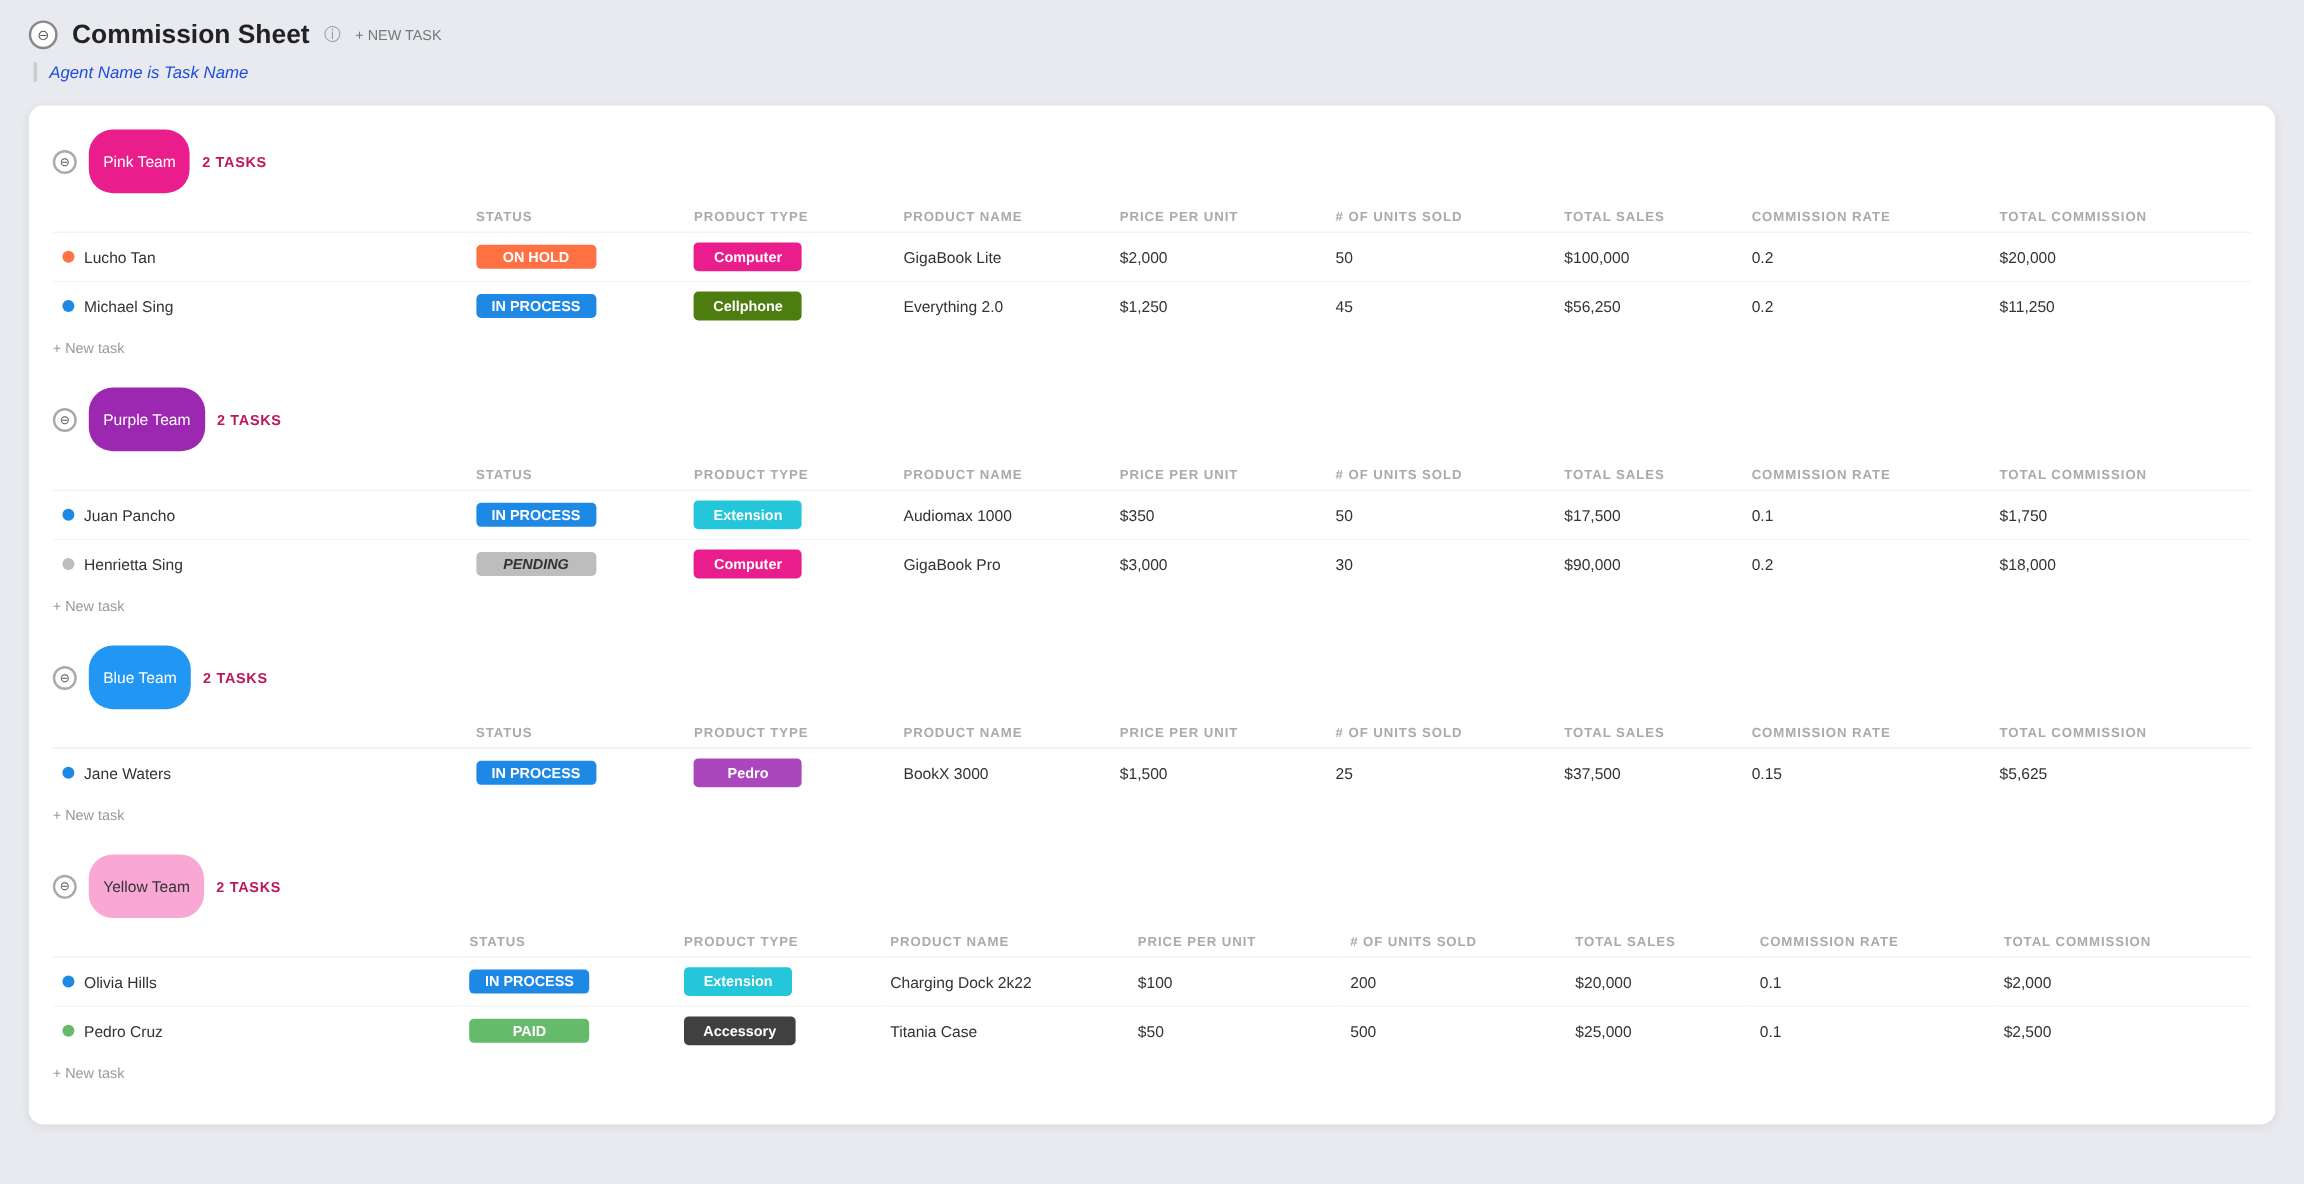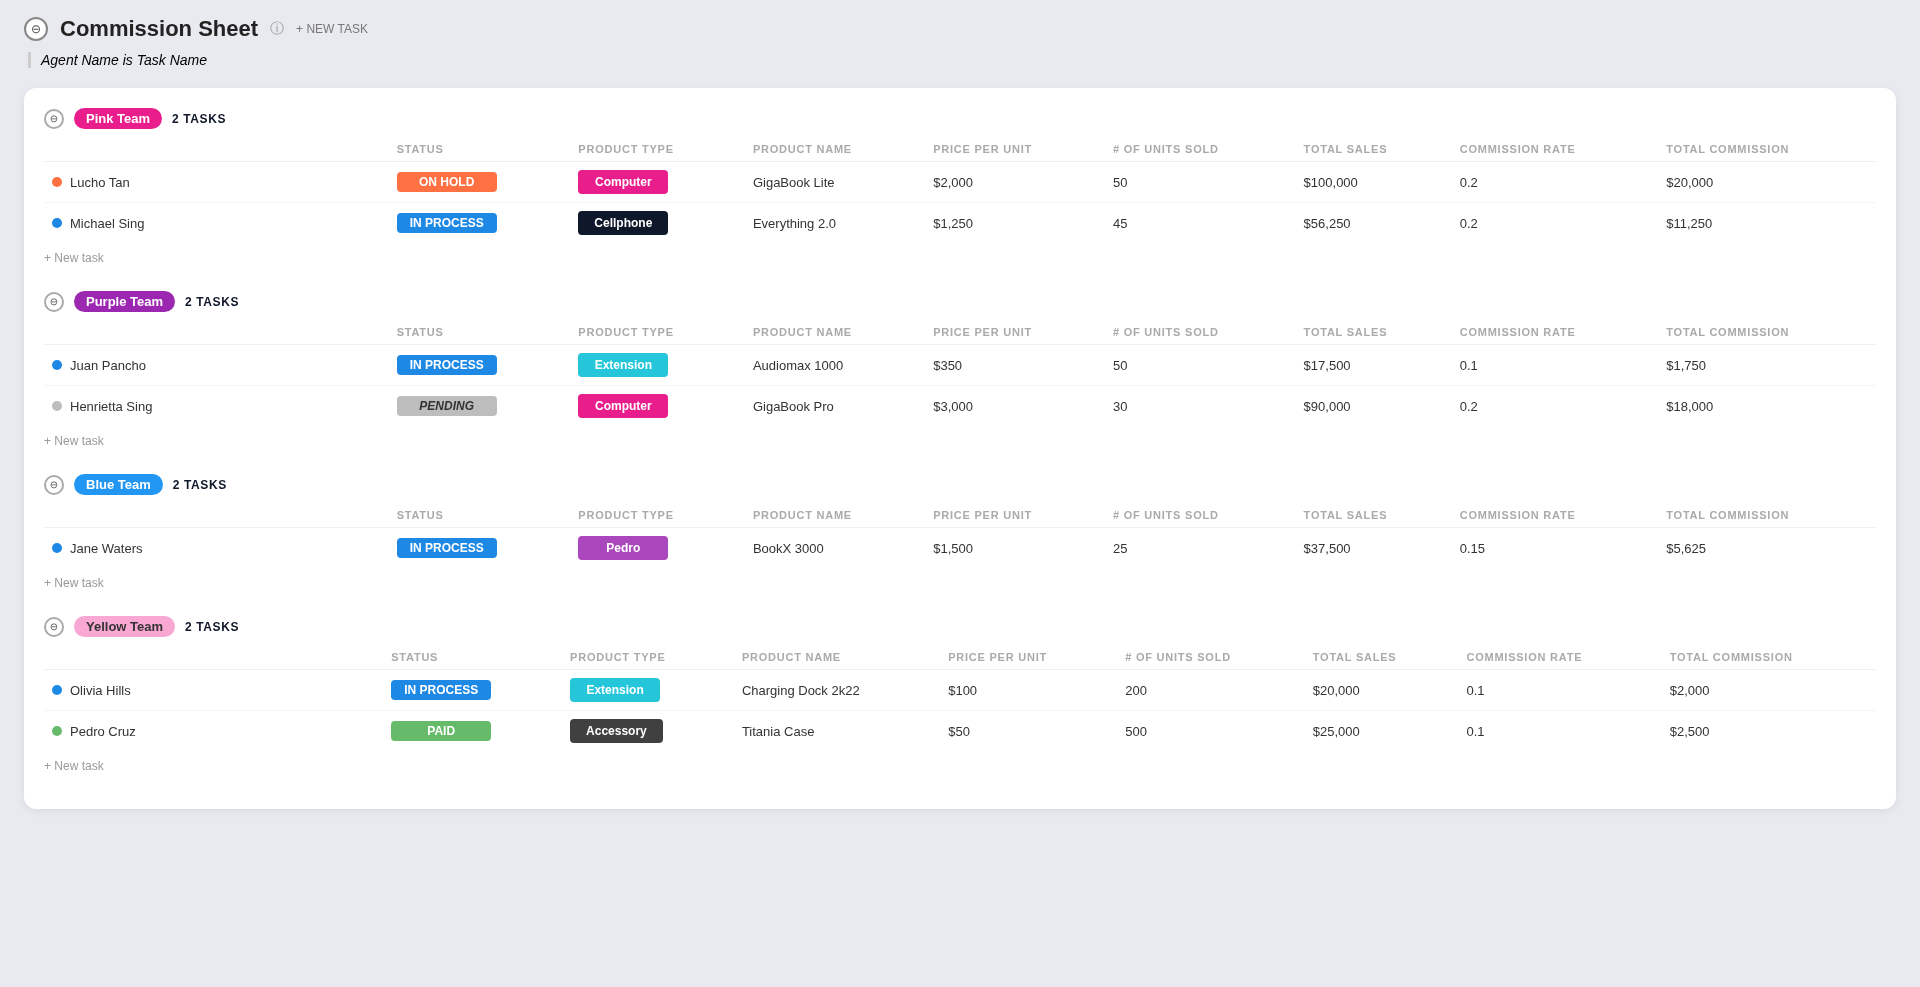--- a/index.html
+++ b/index.html
@@ -39,21 +39,21 @@
     .new-task-btn {
       font-size: 12px;
       color: #777;
       background: none;
       border: none;
       cursor: pointer;
       font-weight: 500;
     }
     .subtitle {
       font-style: italic;
-      color: #000000;
+      color: #1d4ed8;
       font-size: 14px;
       border-left: 3px solid #ccc;
       padding-left: 10px;
       margin-bottom: 20px;
       margin-left: 4px;
     }
     .main-card {
       background: white;
       border-radius: 12px;
       padding: 20px 20px 10px 20px;
@@ -74,33 +74,33 @@
       border: 2px solid #aaa;
       background: white;
       display: flex; align-items: center; justify-content: center;
       cursor: pointer;
       font-size: 10px;
       color: #555;
       flex-shrink: 0;
     }
     .group-label {
       display: inline-block;
-      padding: 3px 12px;
+      padding: 19px 12px;
       border-radius: 20px;
       font-size: 13px;
-      font-weight: 700;
+      font-weight: 400;
       color: white;
     }
     .pink-team { background: #e91e8c; }
     .purple-team { background: #9c27b0; }
     .blue-team { background: #2196f3; }
     .yellow-team { background: #f9a8d4; color: #333; }
     .group-task-count {
       font-size: 12px;
-      color: #0f172a;
+      color: #be185d;
       font-weight: 600;
       letter-spacing: 0.05em;
     }
     .table-wrapper {
       width: 100%;
       overflow-x: auto;
     }
     table {
       width: 100%;
       border-collapse: collapse;
@@ -160,21 +160,21 @@
       display: inline-block;
       padding: 5px 16px;
       border-radius: 4px;
       font-size: 12px;
       font-weight: 600;
       color: white;
       min-width: 90px;
       text-align: center;
     }
     .type-computer { background: #e91e8c; }
-    .type-cellphone { background: #0f172a; }
+    .type-cellphone { background: #4d7c0f; }
     .type-extension { background: #26c6da; }
     .type-tablet { background: #ab47bc; }
     .type-accessory { background: #404040; }
     .new-task-link {
       display: inline-block;
       margin-top: 6px;
       font-size: 12px;
       color: #999;
       cursor: pointer;
       padding: 2px 0;

